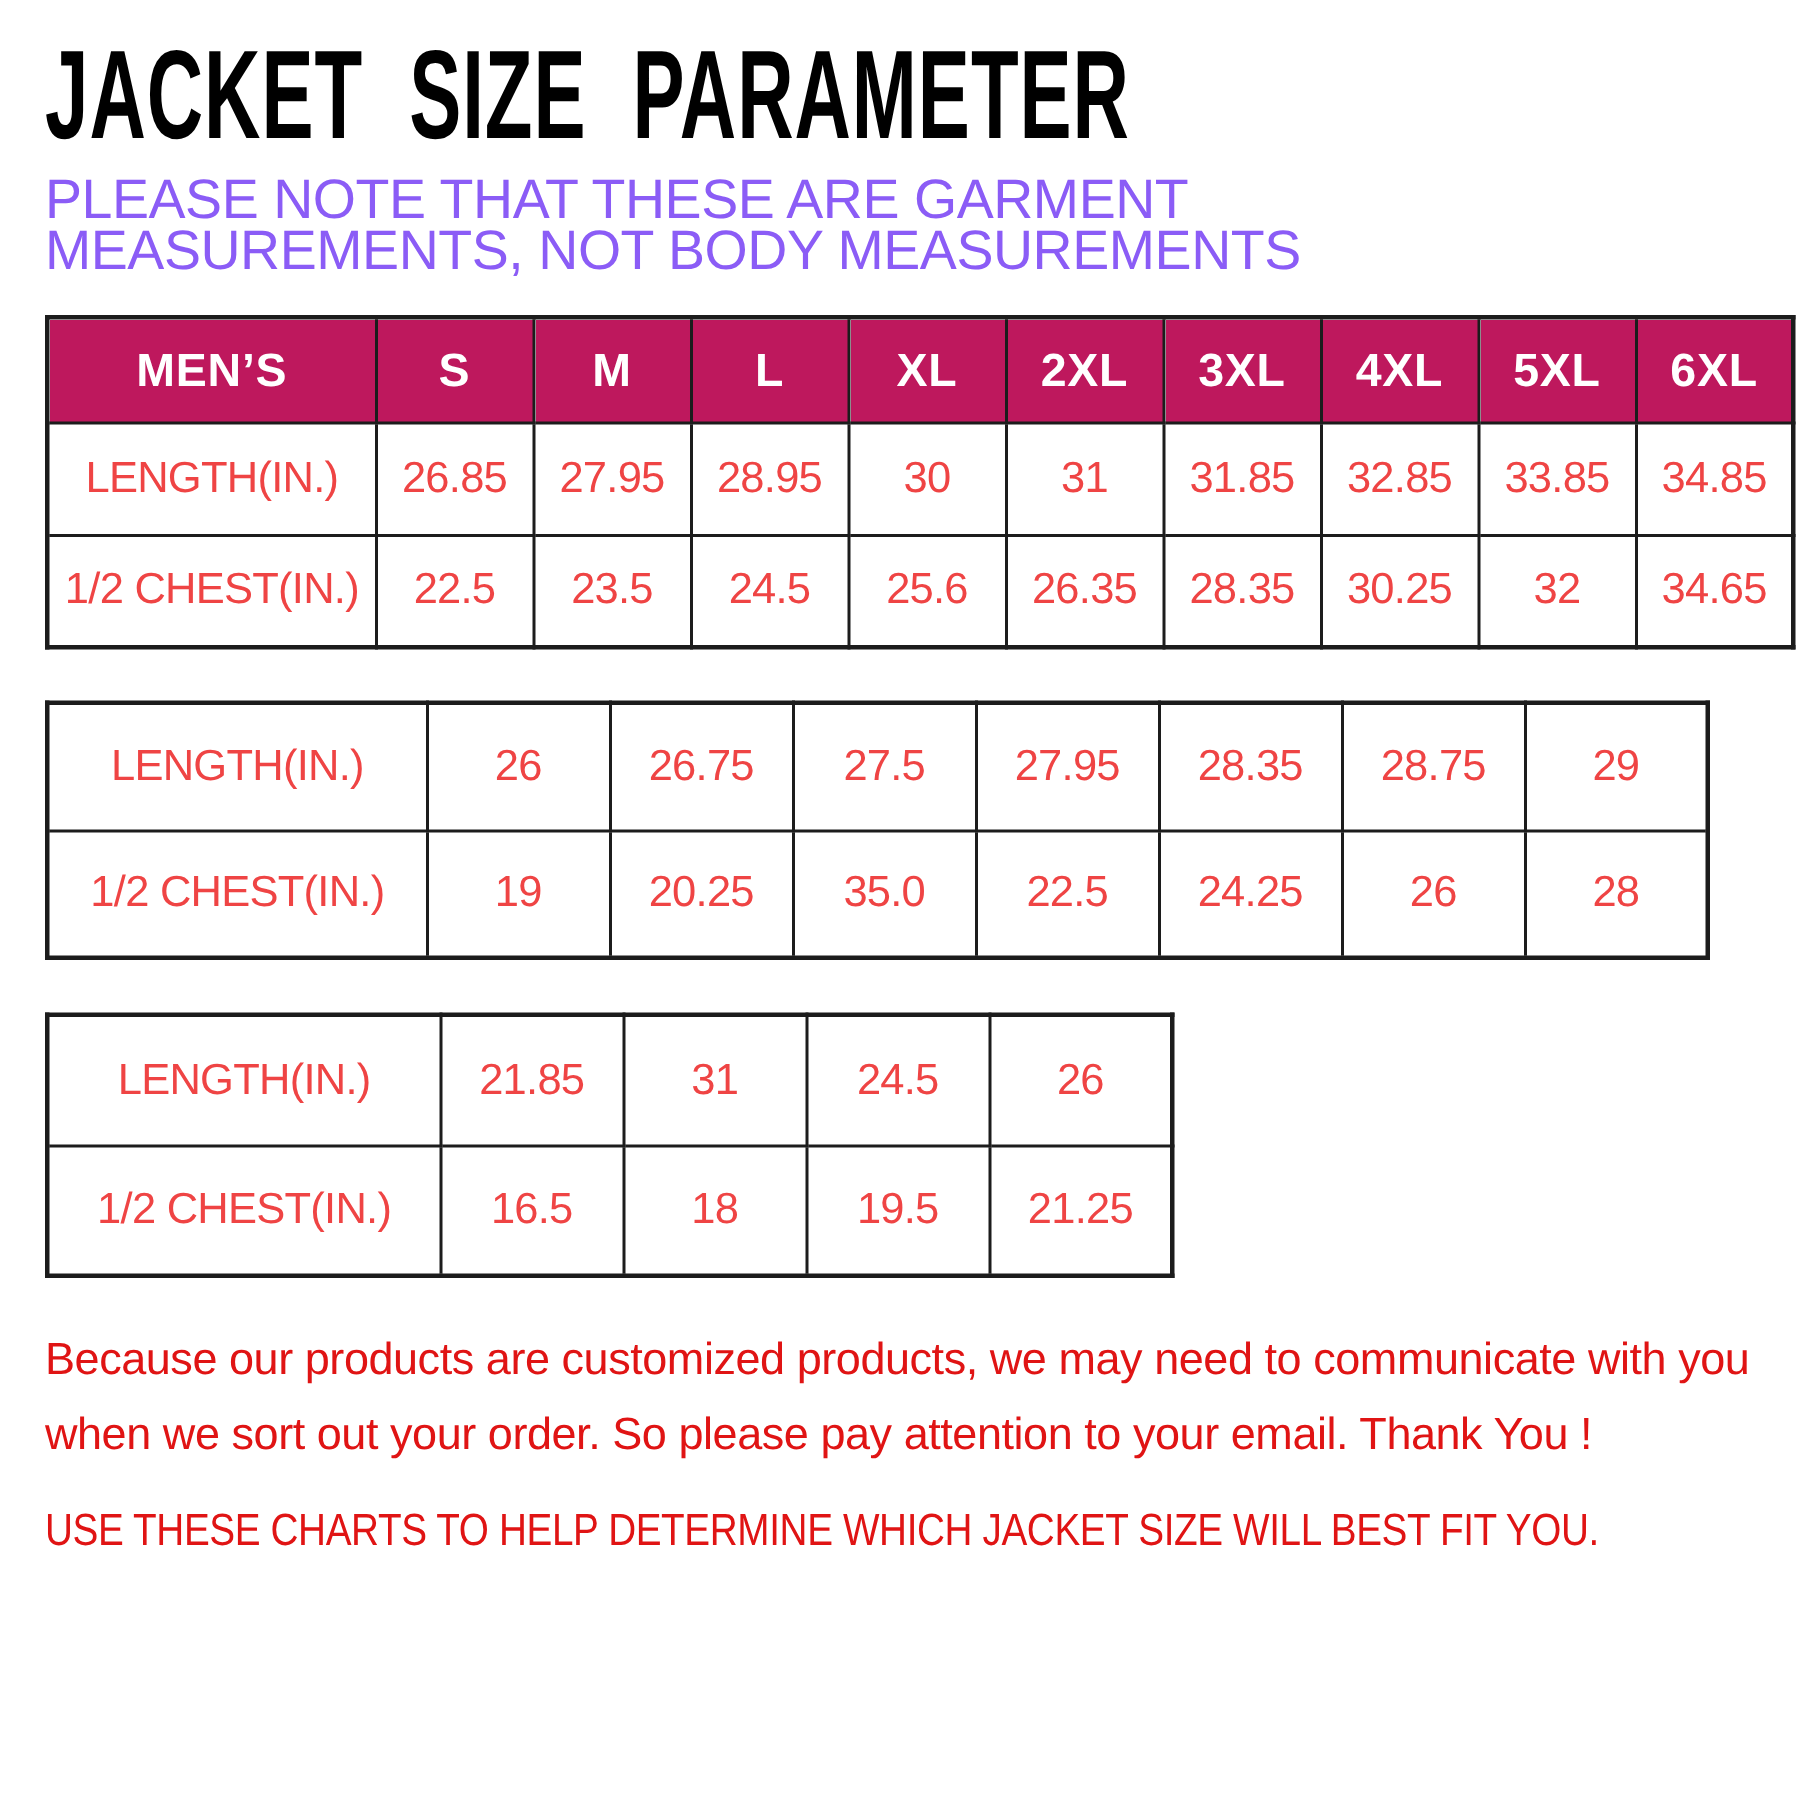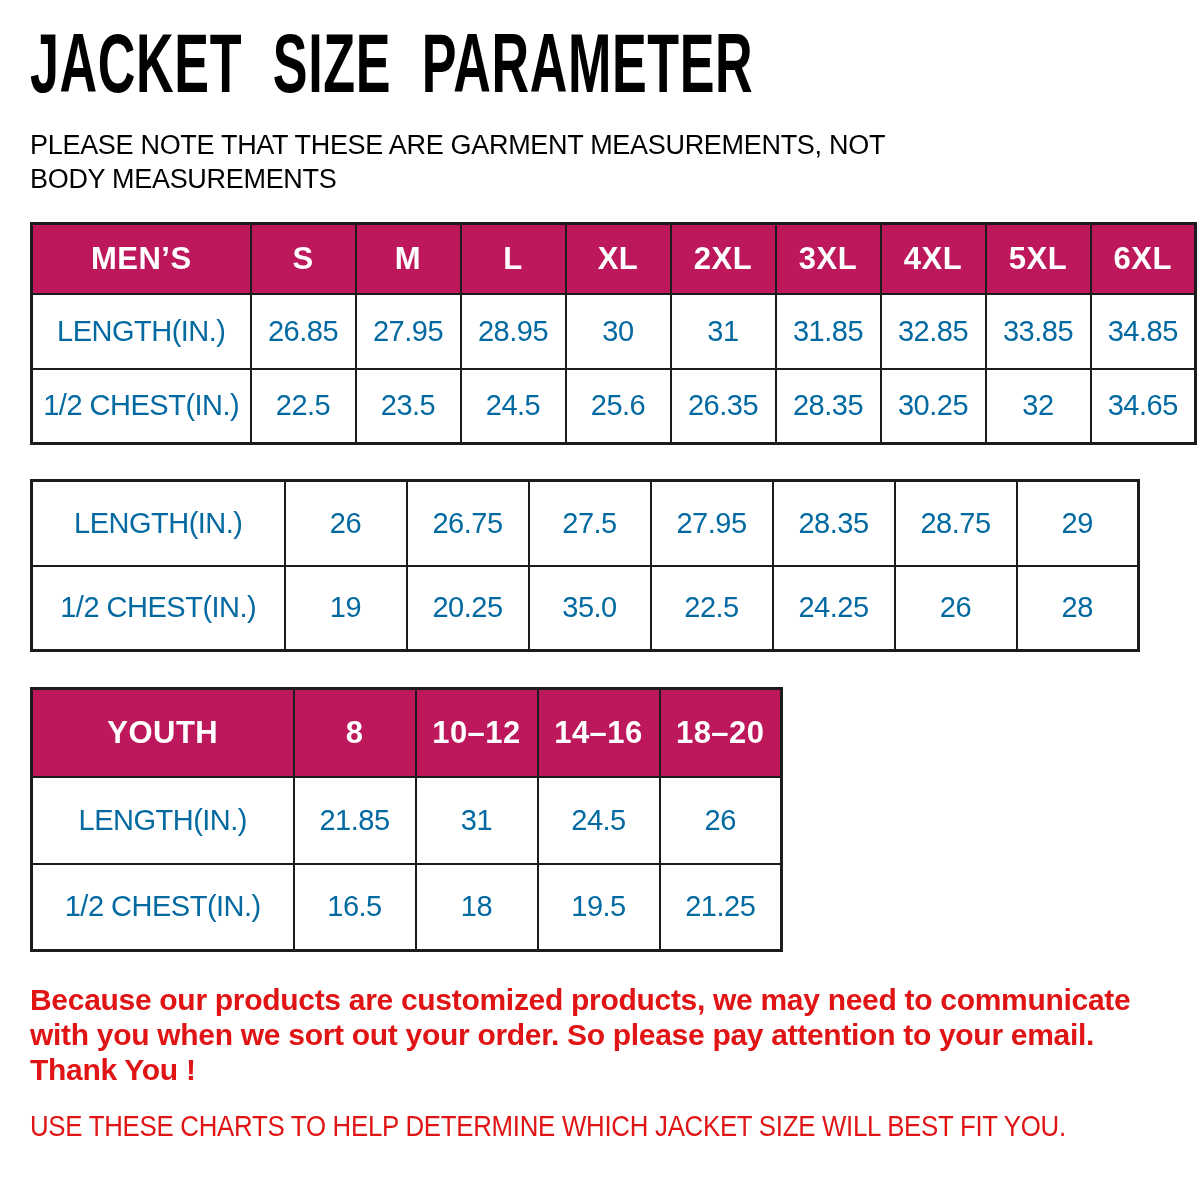--- a/index.html
+++ b/index.html
@@ -19,24 +19,24 @@
     font-weight: 800;
     color: #000;
     letter-spacing: 1px;
     word-spacing: 0.30em;
     transform: scaleX(0.62);
     transform-origin: 0 0;
     white-space: nowrap;
   }
 
   .note {
-    margin: 20px 0 0 30px;
+    margin: 8px 0 0 30px;
     width: 930px;
-    color: #000000;
-    font-size: 27px;
+    color: #8b5cf6;
+    font-size: 37px;
     line-height: 34px;
     font-weight: 500;
     letter-spacing: -0.3px;
   }
 
   table.size-table {
     border-collapse: collapse;
     table-layout: fixed;
     margin-left: 30px;
     border: 3px solid #1c1c1c;
@@ -50,21 +50,21 @@
   }
   table.size-table th {
     background: #be185d;
     color: #ffffff;
     font-weight: 700;
     font-size: 31px;
     letter-spacing: 0.5px;
   }
   table.size-table td {
     background: #ffffff;
-    color: #0369a1;
+    color: #ef4444;
     font-size: 29px;
     letter-spacing: -0.5px;
   }
   td.row-label { font-size: 28px; letter-spacing: -0.5px; }
 
   .mens-table   { width: 1167px; margin-top: 26px; }
   .mens-table   tr.head-row  { height: 70px; }
   .mens-table   tr.data-row  { height: 75px; }
 
   .womens-table { width: 1108px; margin-top: 34px; }
@@ -73,22 +73,22 @@
 
   .youth-table  { width: 750px; margin-top: 35px; }
   .youth-table  tr.head-row  { height: 88px; }
   .youth-table  tr.data-row  { height: 87px; }
 
   .footer-paragraph {
     margin: 30px 0 0 30px;
     width: 1150px;
     color: #e01414;
     font-size: 30px;
-    line-height: 35px;
-    font-weight: 700;
+    line-height: 50px;
+    font-weight: 400;
     letter-spacing: -0.3px;
   }
   .footer-cta {
     margin: 22px 0 0 30px;
     color: #e01414;
     font-size: 30px;
     font-weight: 500;
     white-space: nowrap;
     letter-spacing: -0.3px;
     transform: scaleX(0.86);
@@ -177,27 +177,20 @@
     </tr>
   </tbody>
     </table>
 
   <table class="size-table youth-table">
     <colgroup>
       <col style="width:262px">
       <col span="4" style="width:122px">
     </colgroup>
     <tbody>
-        <tr class="head-row">
-      <th>YOUTH</th>
-      <th>8</th>
-      <th>10–12</th>
-      <th>14–16</th>
-      <th>18–20</th>
-    </tr>
     <tr class="data-row">
       <td class="row-label">LENGTH(IN.)</td>
       <td>21.85</td>
       <td>31</td>
       <td>24.5</td>
       <td>26</td>
     </tr>
     <tr class="data-row">
       <td class="row-label">1/2 CHEST(IN.)</td>
       <td>16.5</td>

